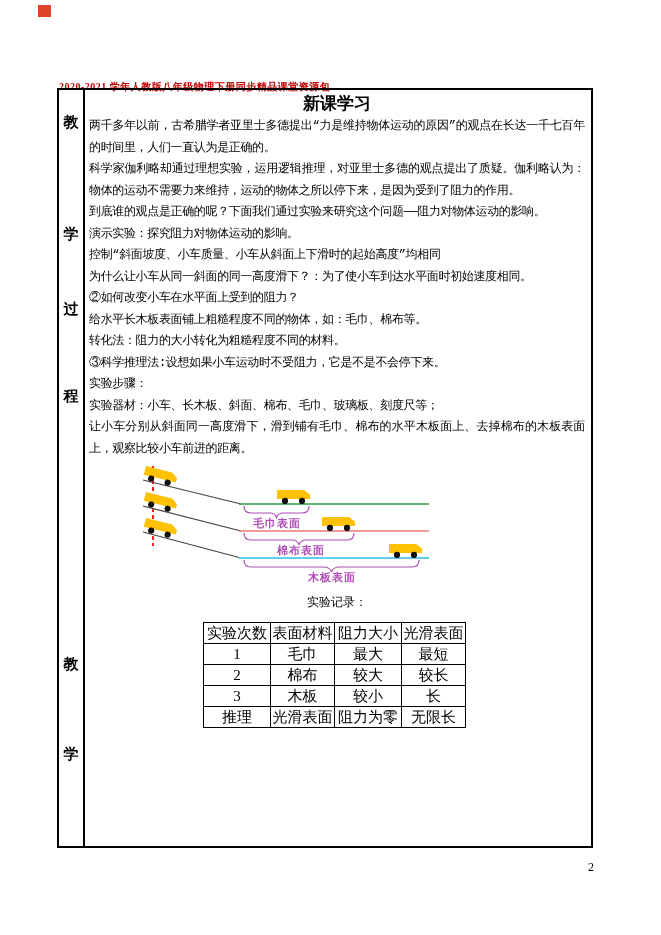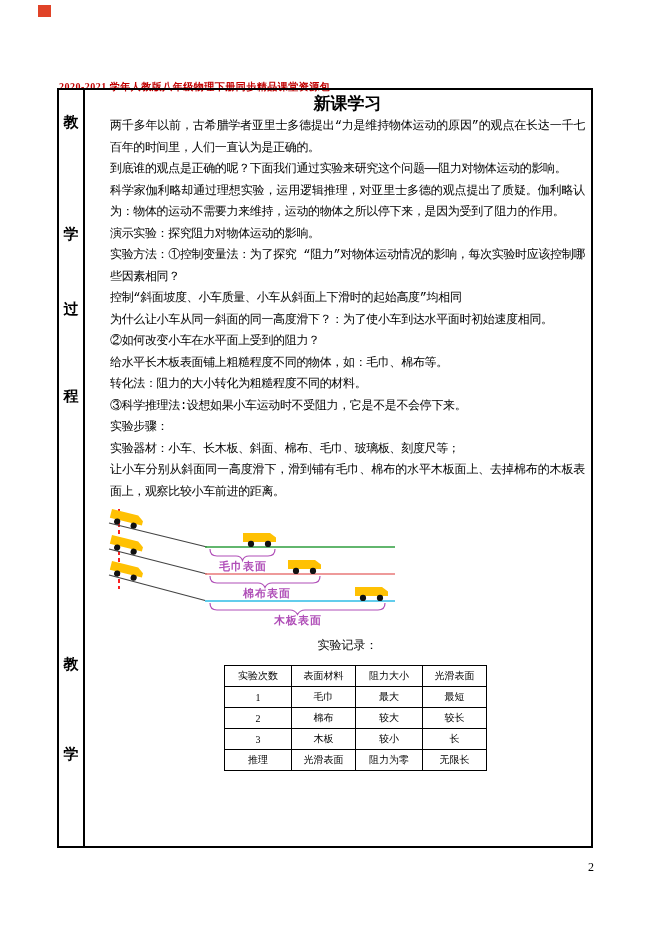--- a/index.html
+++ b/index.html
@@ -7,28 +7,28 @@
     width:661px;height:935px;background:#ffffff;position:relative;
     font-family:"Liberation Serif","DejaVu Serif",serif;
     color:#000;
   }
   .red-square{position:absolute;left:38px;top:5px;width:13px;height:12px;background:#e04328;}
   .watermark{position:absolute;left:59px;top:40px;font-size:10px;font-weight:bold;color:#c00000;letter-spacing:.5px;white-space:nowrap;margin-top:40px;}
   .outer{position:absolute;left:57px;top:88px;width:536px;height:760px;border:2px solid #000;display:flex;box-sizing:border-box;}
   .side{width:24px;border-right:2px solid #000;position:relative;flex:none;}
   .side span{position:absolute;left:0;width:24px;text-align:center;font-size:15px;font-weight:bold;}
   .s0{top:23px}.s1{top:135px}.s2{top:210px}.s3{top:297px}.s4{top:565px}.s5{top:655px}
-  .main{flex:1;padding:2px 6px 0 25px;overflow:hidden;}
+  .main{flex:1;padding:2px 6px 0 4px;overflow:hidden;}
   .title{text-align:center;font-size:17px;font-weight:bold;line-height:24px;}
   .heading{font-size:13px;font-weight:bold;line-height:27px;}
   .para{font-size:12px;line-height:21.5px;letter-spacing:-0.35px;text-align:justify;font-family:Liberation Mono, monospace;}
-  .diagram{height:130px;margin-left:-3px;position:relative;}
+  .diagram{height:130px;margin-left:-3px;position:relative;text-align:center;}
   .record{font-size:12px;line-height:24px;text-align:center;}
   table.exp{border-collapse:collapse;margin-left:114px;margin-top:8px;}
-  table.exp td{border:1.5px solid #000;text-align:center;font-size:10px;height:20px;padding:0;}
+  table.exp td{border:1.5px solid #000;text-align:center;font-size:15px;height:20px;padding:0;}
   td.c0{width:66px}td.c1{width:63px}td.c2{width:66px}td.c3{width:63px}
   .pagenum{position:absolute;left:588px;top:860px;font-size:12px;}
 </style>
 </head>
 <body>
 
 <div class="red-square"></div>
 <div class="watermark">2020-2021 学年人教版八年级物理下册同步精品课堂资源包</div>
 
 <div class="outer">
@@ -36,24 +36,23 @@
     <span class="s0">教</span>
     <span class="s1">学</span>
     <span class="s2">过</span>
     <span class="s3">程</span>
     <span class="s4">教</span>
     <span class="s5">学</span>
   </div>
   <div class="main">
     <div class="title">新课学习</div>
     <div class="para">两千多年以前，古希腊学者亚里士多德提出“力是维持物体运动的原因”的观点在长达一千七百年的时间里，人们一直认为是正确的。</div>
+    <div class="para">科学家伽利略却通过理想实验，运用逻辑推理，对亚里士多德的观点提出了质疑。伽利略认为：物体的运动不需要力来维持，运动的物体之所以停下来，是因为受到了阻力的作用。</div>
     <div class="para">到底谁的观点是正确的呢？下面我们通过实验来研究这个问题——阻力对物体运动的影响。</div>
-    <div class="para">科学家伽利略却通过理想实验，运用逻辑推理，对亚里士多德的观点提出了质疑。伽利略认为：物体的运动不需要力来维持，运动的物体之所以停下来，是因为受到了阻力的作用。</div>
     <div class="para">演示实验：探究阻力对物体运动的影响。</div>
-    <div class="para">实验方法：①控制变量法：为了探究 “阻力”对物体运动情况的影响，每次实验时应该控制哪些因素相同？</div>
     <div class="para">控制“斜面坡度、小车质量、小车从斜面上下滑时的起始高度”均相同</div>
     <div class="para">为什么让小车从同一斜面的同一高度滑下？：为了使小车到达水平面时初始速度相同。</div>
     <div class="para">②如何改变小车在水平面上受到的阻力？</div>
     <div class="para">给水平长木板表面铺上粗糙程度不同的物体，如：毛巾、棉布等。</div>
     <div class="para">转化法：阻力的大小转化为粗糙程度不同的材料。</div>
     <div class="para">③科学推理法:设想如果小车运动时不受阻力，它是不是不会停下来。</div>
     <div class="para">实验步骤：</div>
     <div class="para">实验器材：小车、长木板、斜面、棉布、毛巾、玻璃板、刻度尺等；</div>
     <div class="para">让小车分别从斜面同一高度滑下，滑到铺有毛巾、棉布的水平木板面上、去掉棉布的木板表面上，观察比较小车前进的距离。</div>
 

